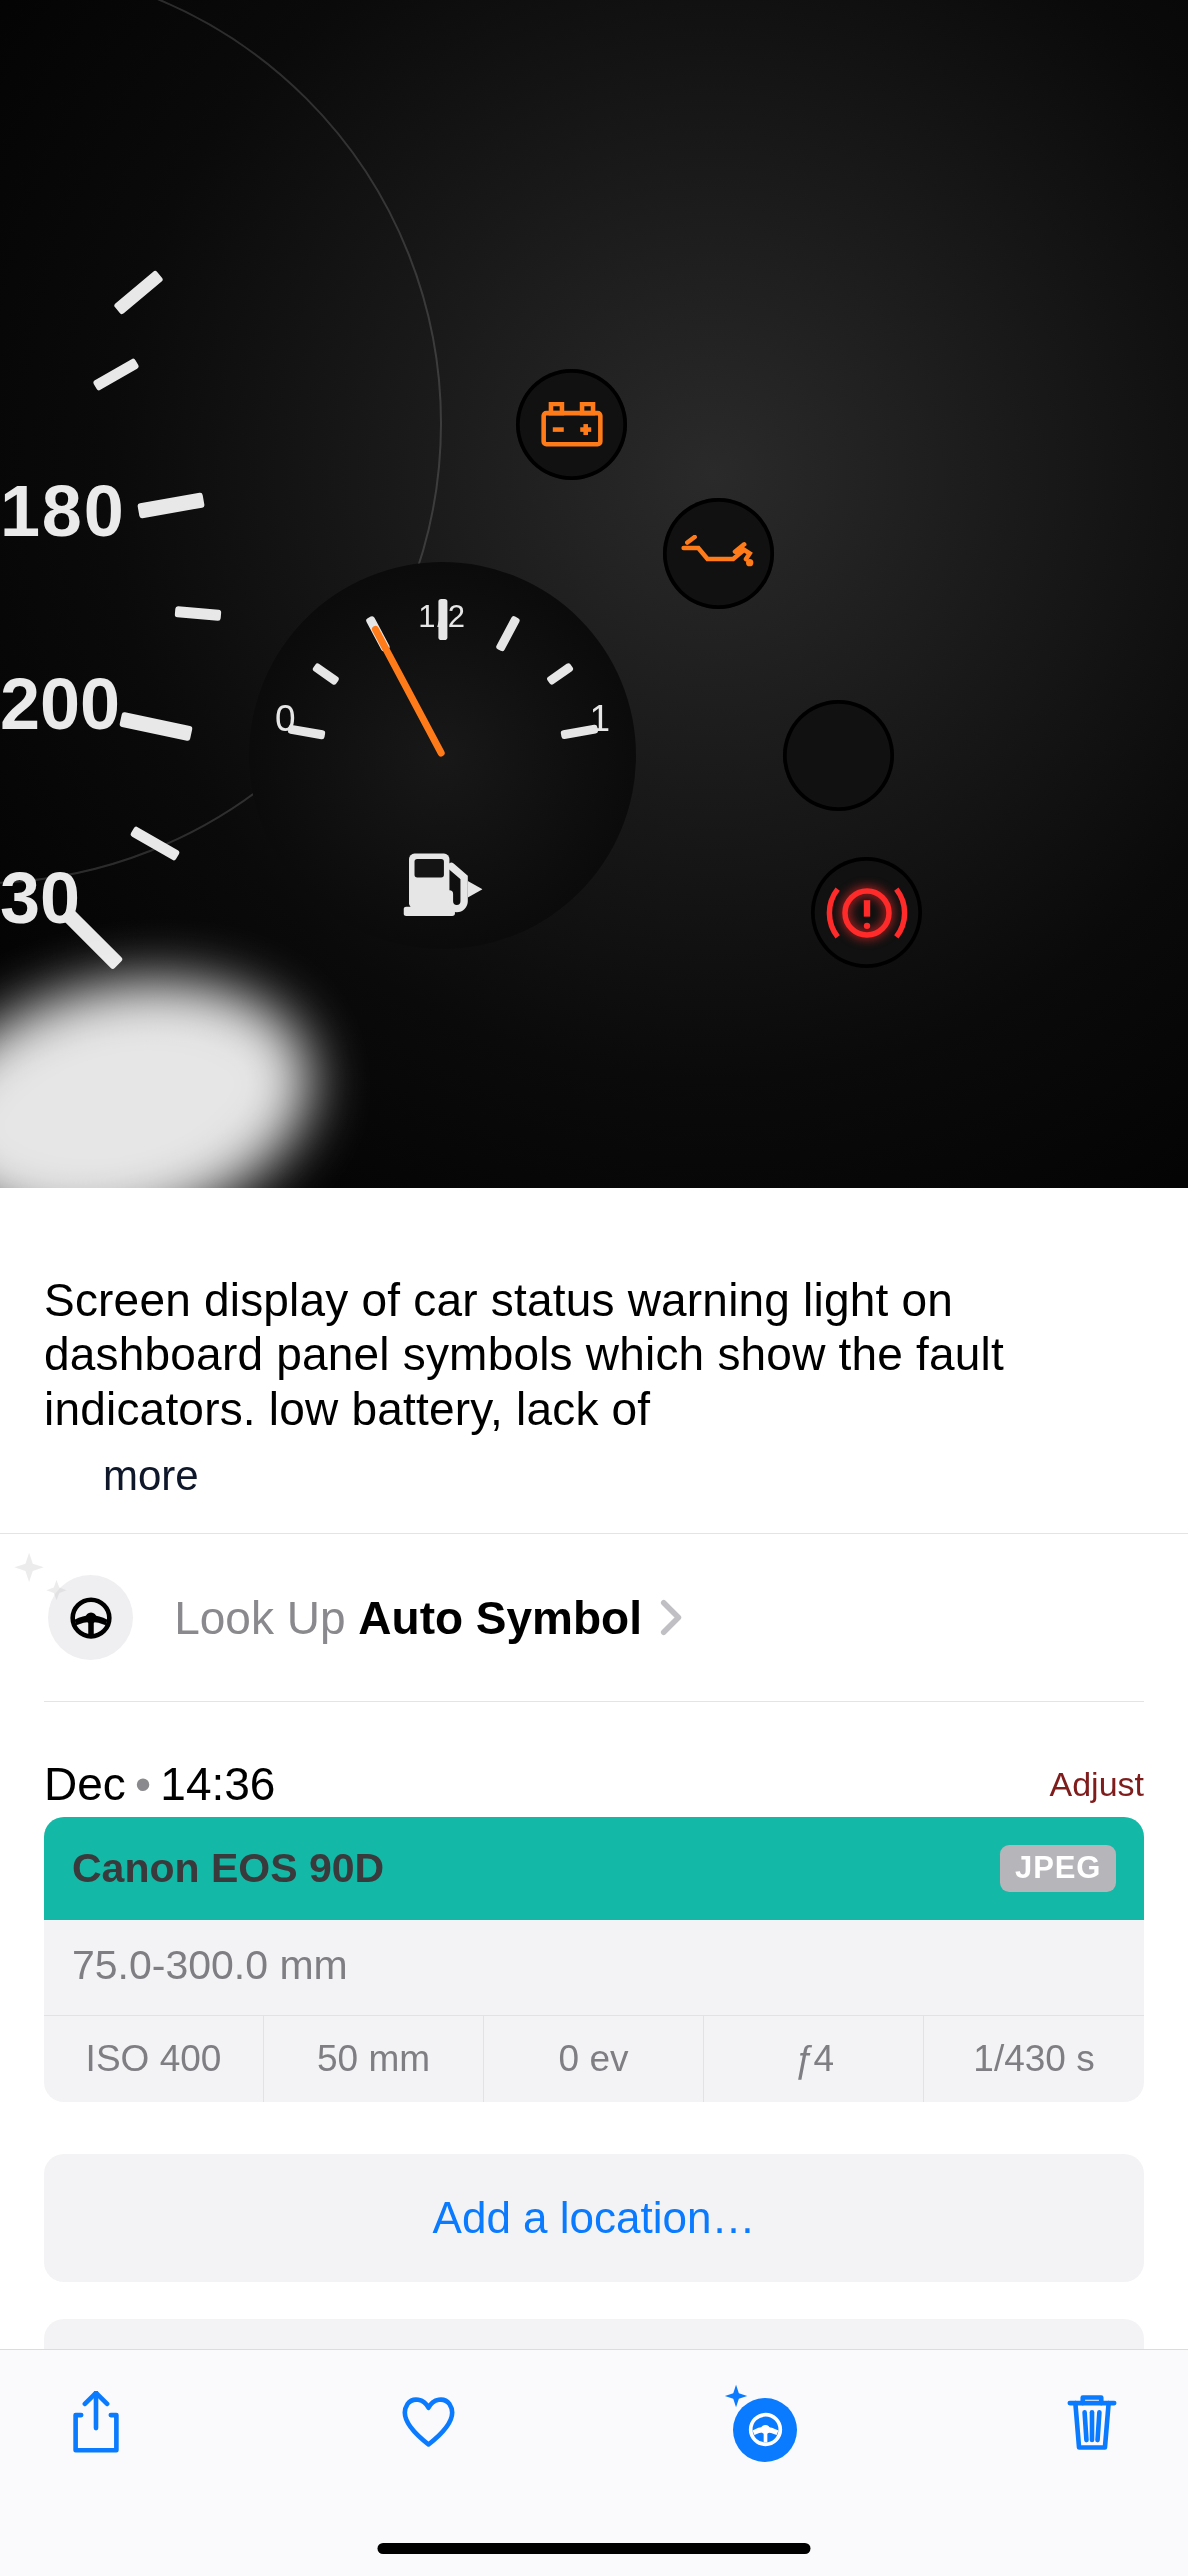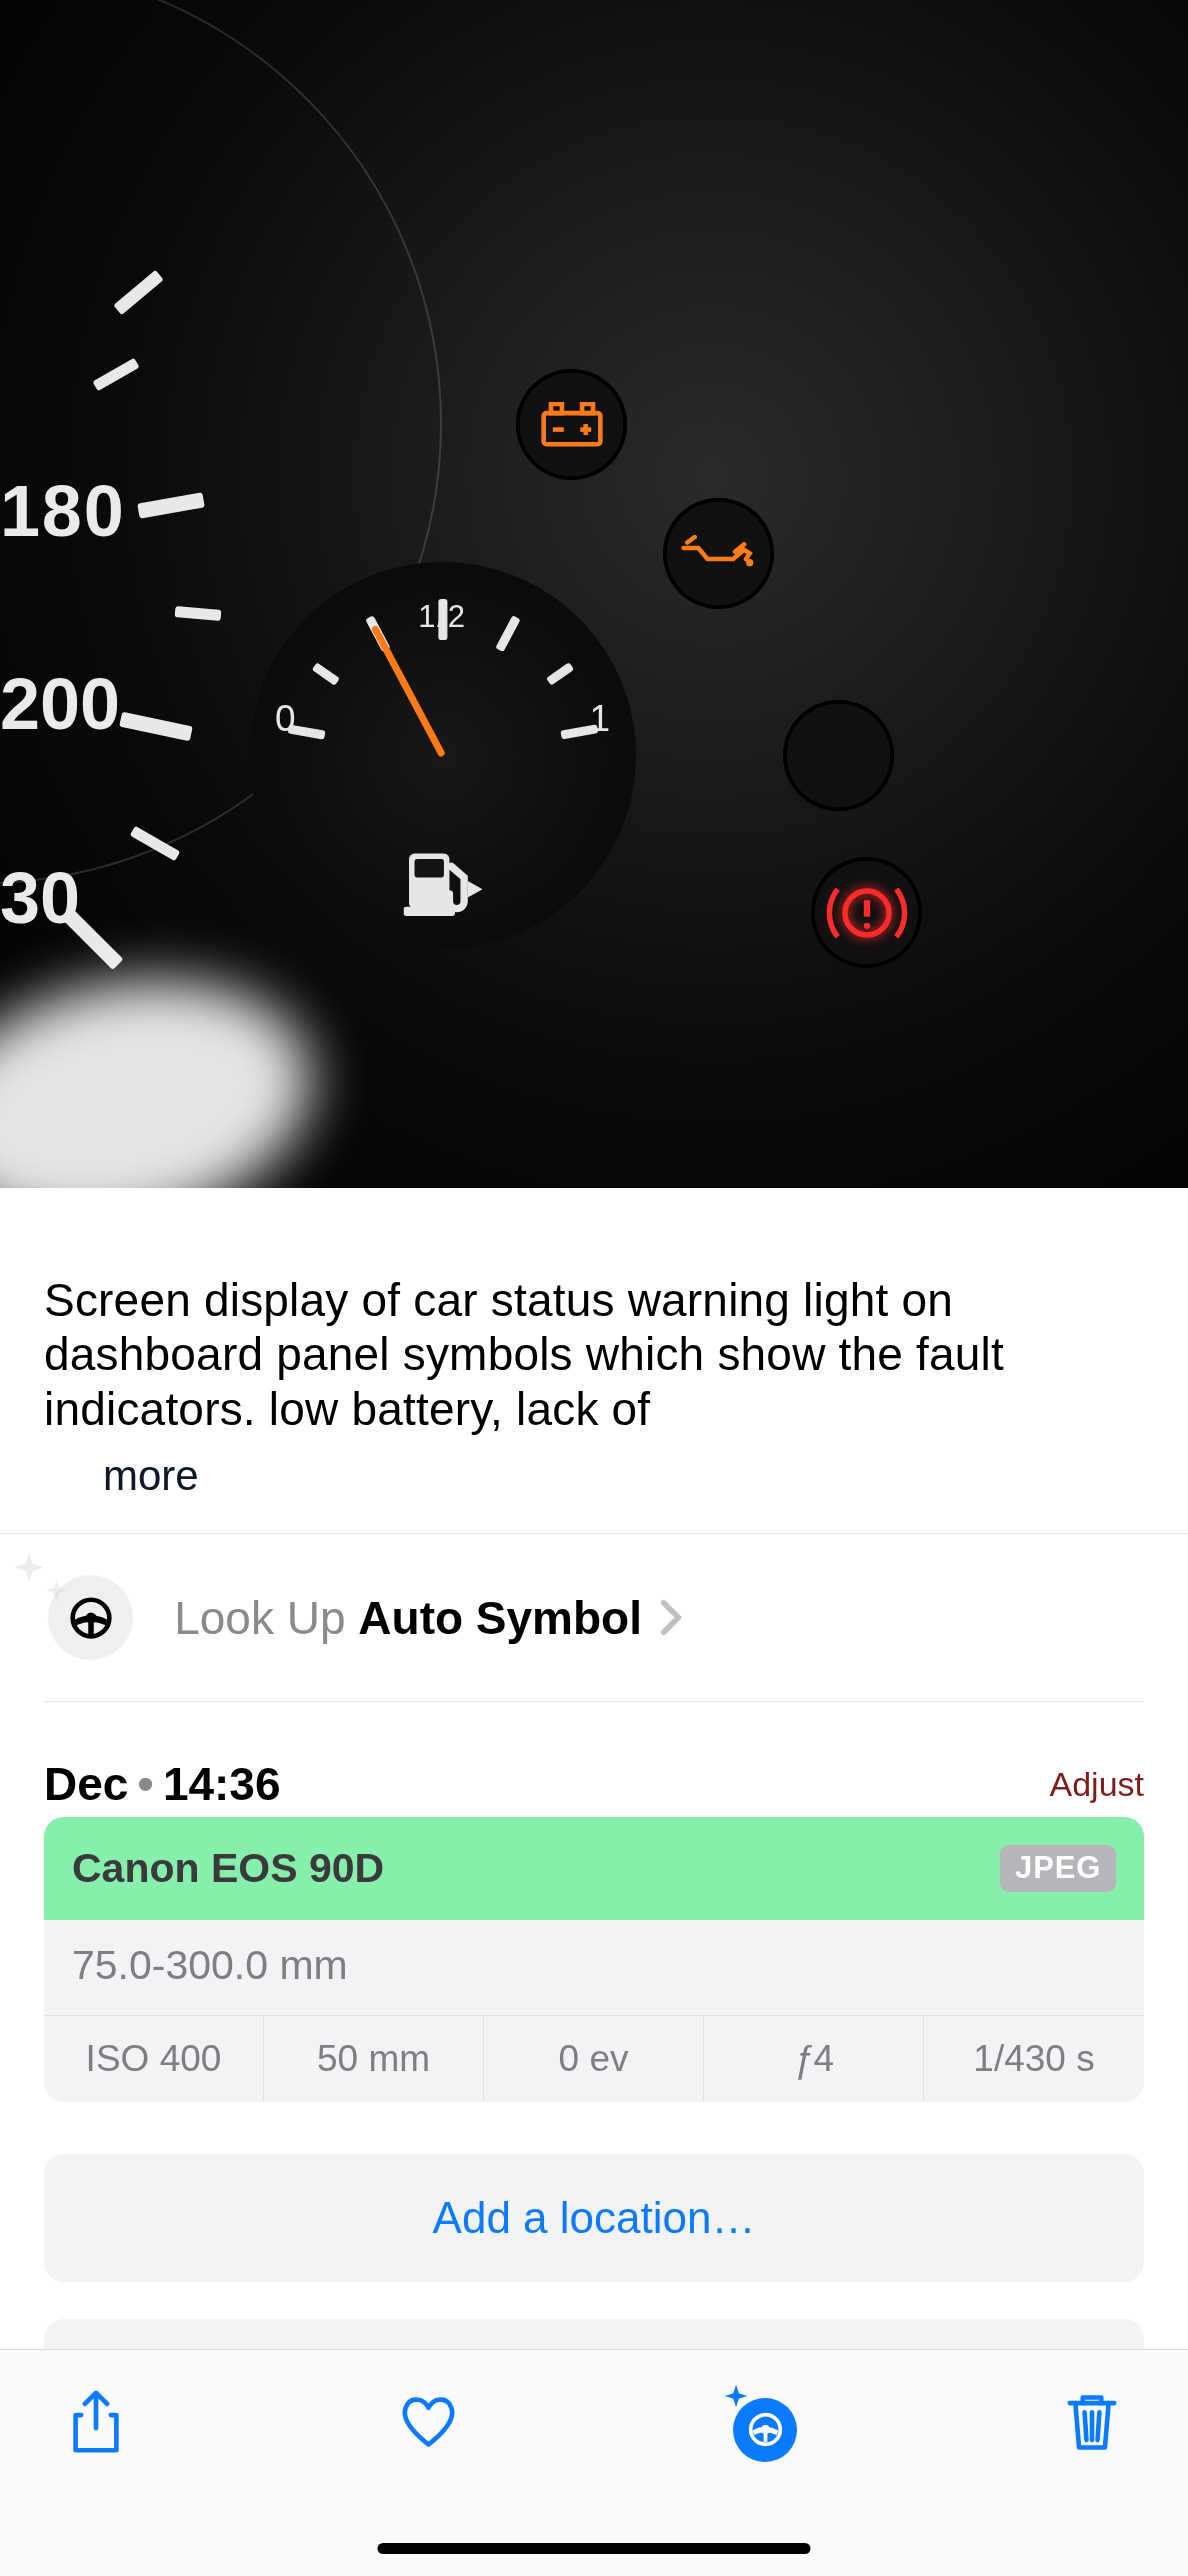--- a/index.html
+++ b/index.html
@@ -37,28 +37,28 @@
 
   .lookup-row { display:flex; align-items:center; padding: 41px 44px 41px 9.2px; position:relative;text-align:center; }
   .sparkle-bg { position:absolute; left:9.2px; top:14.7px; opacity:0.35; }
   .lookup-chip { width:85px; height:85px; border-radius:50%; background:#efeff1; display:flex; align-items:center; justify-content:center; margin-left:39px; margin-right:41px; }
   .lookup-label { font-size:46px; color:#8a8a8e; }
   .lookup-label b { color:#000; font-weight:600; }
   .lookup-chevron { margin-left:18.4px; }
   .lookup-sep { height:0.9px; background:#e4e4e6; margin-left:44px; margin-right:44px; }
 
   .meta-row { display:flex; align-items:center; justify-content:space-between; padding: 55px 44px 5.5px 44px; }
-  .meta-date { font-size:46px; font-weight:700; color:#000; }
+  .meta-date { font-size:46px; font-weight:400; color:#000; }
   .meta-date .dot { color:#8a8a8e; padding:0 9.2px; }
   .adjust-link { font-size:34px; color:#7f1d1d; }
   .source-row { display:flex; align-items:center; gap:26px; padding: 18.4px 44px 44px 44px; }
   .source-label { font-size:44px; color:#8a8a8e; }
 
   .exif-card { margin: 0 44px; border-radius:20px; overflow:hidden; background:#f3f3f5; }
-  .exif-head { background:#86efac; padding: 28px 28px; display:flex; align-items:flex-end; justify-content:space-between; }
+  .exif-head { background:#14b8a6; padding: 28px 28px; display:flex; align-items:flex-end; justify-content:space-between; }
   .exif-camera { font-size:41px; font-weight:600; color:#3a3a3c; }
   .badge { background:#b5b5ba; color:#fff; border-radius:9.2px; padding:5.5px 14.7px; font-size:31px; font-weight:600; letter-spacing:0.9px; }
   .exif-mid { padding: 22px 28px 26px 28px; border-bottom:0.9px solid #e2e2e5; }
   .exif-lens { font-size:41px; color:#7e7e83; }
   .exif-stats { font-size:37px; color:#9a9a9e; margin-top:9.2px; }
   .exif-stats .sdot { padding:0 13px; }
   .exif-grid { display:grid; grid-template-columns: repeat(5, 1fr); }
   .exif-cell { text-align:center; padding:22px 5.5px; font-size:37px; color:#7e7e83; border-right:0.9px solid #e2e2e5; }
   .exif-cell:last-child { border-right:none; }
   .fnum .f { font-style:italic; }

